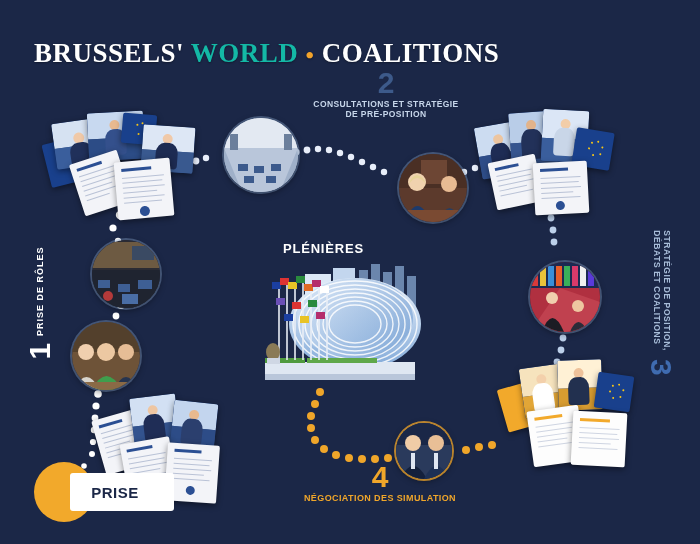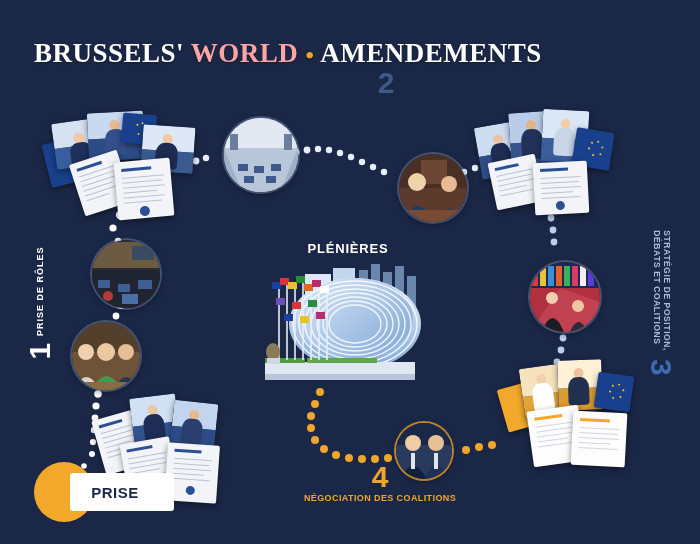--- a/index.html
+++ b/index.html
@@ -3,21 +3,21 @@
 <meta charset="utf-8">
 <style>
   html,body{margin:0;padding:0;background:#0f1b33;}
   body{width:700px;height:544px;overflow:hidden;font-family:"Liberation Sans",sans-serif;}
   #poster{position:relative;width:700px;height:544px;background:#1b2747;overflow:hidden;}
 
   
   #title{position:absolute;left:34px;top:38px;font-family:"Liberation Serif",serif;
          font-weight:700;font-size:27px;letter-spacing:.5px;white-space:nowrap;
          color:#ffffff;text-shadow:0 1px 2px rgba(0,0,0,.35);}
-  #title .w{color:#fca5a5;}
+  #title .w{color:#14b8a6;}
   #title .dot{color:#f2a32b;font-size:24px;vertical-align:middle;}
 
   
   .stepnum{font-family:"Liberation Sans",sans-serif;font-weight:700;line-height:1;}
   .steplabel{font-family:"Liberation Sans",sans-serif;font-weight:700;
              letter-spacing:.4px;line-height:1.15;text-align:center;}
 
   #step2{position:absolute;left:301px;top:68px;width:170px;text-align:center;}
   #step2 .stepnum{font-size:30px;color:#3d5a8a;}
   #step2 .steplabel{font-size:8.5px;color:#c7d6ea;margin-top:2px;}
@@ -31,21 +31,21 @@
   #step3{position:absolute;left:586px;top:288px;width:150px;
          transform:rotate(90deg);transform-origin:center;display:flex;
          align-items:center;justify-content:center;gap:8px;}
   #step3 .stepnum{font-size:30px;color:#3f6bb0;}
   #step3 .steplabel{font-size:8.5px;color:#a8bdd9;letter-spacing:.6px;text-align:left;}
 
   #step4{position:absolute;left:290px;top:462px;width:180px;text-align:center;}
   #step4 .stepnum{font-size:30px;color:#f0a62a;}
   #step4 .steplabel{font-size:9px;color:#f0a62a;margin-top:1px;}
 
-  #plenieres{position:absolute;left:283px;top:241px;width:130px;text-align:center;
+  #plenieres{position:absolute;left:283px;top:241px;width:130px;text-align:left;
              font-weight:700;font-size:13px;letter-spacing:.8px;color:#ffffff;}
 
   
   #depart{position:absolute;left:34px;top:462px;width:140px;height:44px;}
   #depart .circ{position:absolute;left:0;top:0;width:60px;height:60px;border-radius:50%;
                 background:#f2a92b;}
   #depart .bar{position:absolute;left:36px;top:11px;width:104px;height:38px;
                background:#ffffff;border-radius:3px;}
   #depart .txt{position:absolute;left:0;top:22px;width:140px;text-align:center;
                font-weight:700;font-size:15px;letter-spacing:.5px;color:#1b2747;}
@@ -89,21 +89,21 @@
 </style>
 </head>
 <body>
 
 <div id="poster">
 
   <div id="title">
     <span>BRUSSELS'</span>
     <span class="w">WORLD</span>
     <span class="dot">•</span>
-    <span>AMENDEMENTS</span>
+    <span>COALITIONS</span>
   </div>
 
   <svg class="dotpath" viewBox="0 0 700 544">
 
     <g fill="#ffffff">
       <circle cx="120" cy="215" r="4.2"></circle>
         <circle cx="113" cy="228" r="3.6"></circle>
       <circle cx="118" cy="241" r="3.2"></circle>
       <circle cx="121" cy="305" r="4"></circle>
         <circle cx="116" cy="316" r="3.4"></circle>
@@ -515,38 +515,42 @@
 
       <ellipse cx="30" cy="94" rx="7" ry="9" fill="#8a7a56"></ellipse>
       <rect x="24" y="100" width="13" height="6" fill="#cfd7e4"></rect>
     </svg>
   </div>
 
   <div id="plenieres">PLÉNIÈRES</div>
 
   <div id="step2">
     <div class="stepnum">2</div>
+    <div class="steplabel">
+      <div>CONSULTATIONS ET STRATÉGIE</div>
+      <div>DE PRÉ-POSITION</div>
+    </div>
   </div>
 
   <div id="step1">
     <div class="stepnum">1</div>
     <div class="steplabel">PRISE DE RÔLES</div>
   </div>
 
   <div id="step3">
     <div class="steplabel">
       <div>STRATÉGIE DE POSITION,</div>
       <div>DÉBATS ET COALITIONS</div>
     </div>
     <div class="stepnum">3</div>
   </div>
 
   <div id="step4">
     <div class="stepnum">4</div>
-    <div class="steplabel">NÉGOCIATION DES COALITIONS</div>
+    <div class="steplabel">NÉGOCIATION DES SIMULATION</div>
   </div>
 
   <div id="depart">
     <div class="circ"></div>
     <div class="bar"></div>
     <div class="txt"><span class="de">DÉ</span><span>PRISE</span></div>
   </div>
 
 
 </div>

